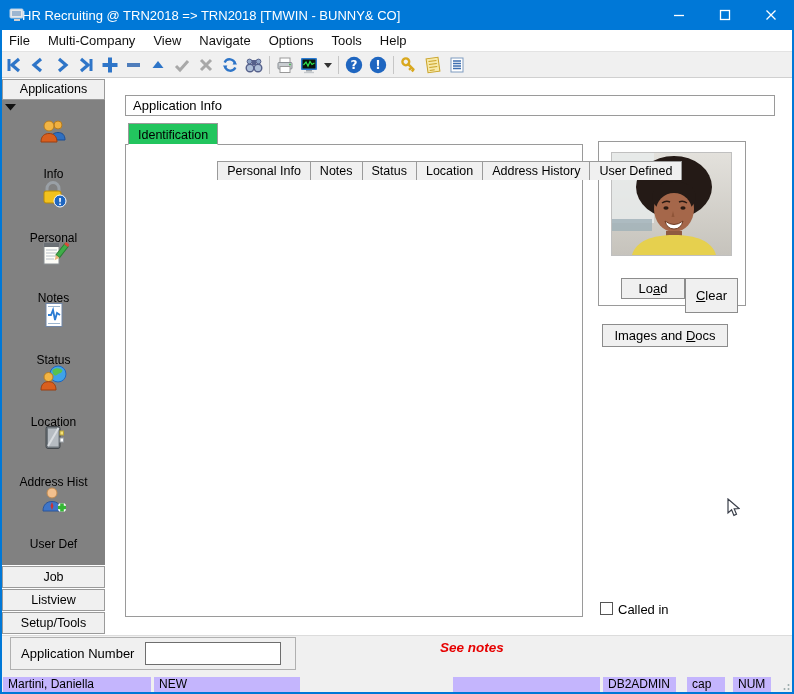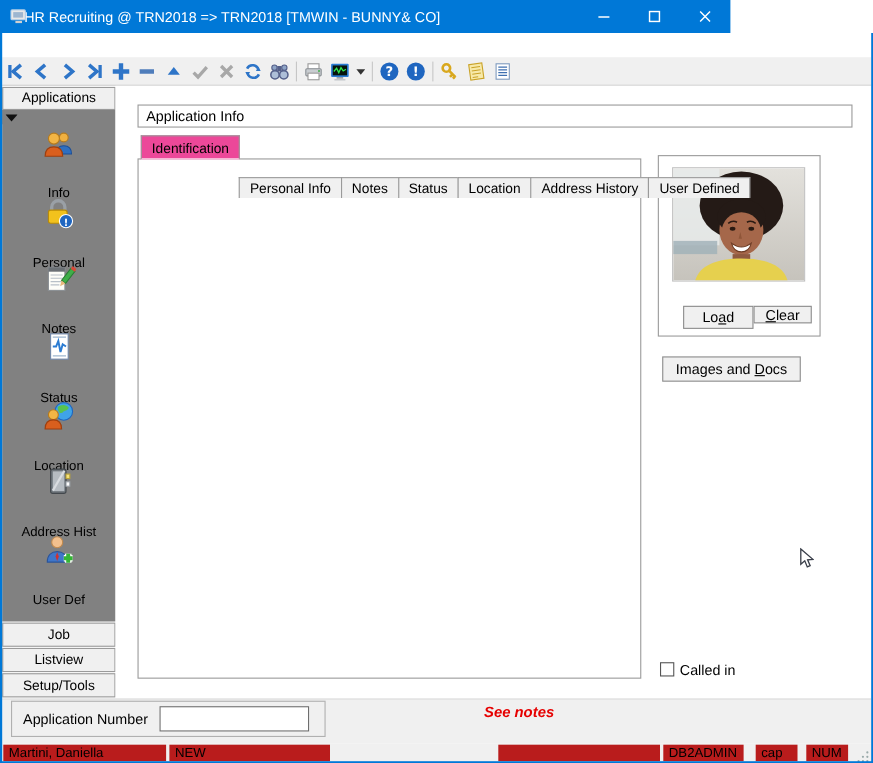--- a/index.html
+++ b/index.html
@@ -1,20 +1,20 @@
 <!DOCTYPE html>
 <html><head>
 <meta charset="utf-8">
 <style>
   html,body{margin:0;padding:0;background:#c8c8c8;}
   .win{position:relative;width:794px;height:694px;background:#ffffff;overflow:hidden;
        font-family:"Liberation Sans",sans-serif;-webkit-font-smoothing:antialiased;}
   .abs{position:absolute;box-sizing:border-box;}
   
-  .titlebar{left:0;top:0;width:664px;height:30px;background:#0078d7;color:#fff;display:flex;align-items:center;}
+  .titlebar{left:0;top:0;width:794px;height:30px;background:#0078d7;color:#fff;display:flex;align-items:center;}
   .title-text{font-size:13px;margin-left:8px;white-space:nowrap;}
   .winbtn{width:46px;height:30px;display:flex;align-items:center;justify-content:center;color:#fff;font-size:13px;}
   
   .menubar{left:0;top:30px;width:794px;height:22px;background:#ffffff;border-bottom:1px solid #e3e3e3;display:flex;align-items:center;}
   .menu-item{font-size:13px;color:#111;padding:0 9px;height:22px;line-height:22px;}
   
   .toolbar{left:2px;top:52px;width:790px;height:26px;background:#f0f0f0;border-bottom:1px solid #d0d0d0;display:flex;align-items:center;}
   .tbtn{width:24px;height:22px;display:flex;align-items:center;justify-content:center;}
   .tsep{width:1px;height:18px;background:#c6c6c6;margin:0 3px;}
   
@@ -26,21 +26,21 @@
   .side-btn{left:2px;width:103px;height:22px;background:#f0f0f0;border:1px solid #9a9a9a;
             font-size:12.5px;text-align:center;line-height:20px;color:#000;}
   .side-scroll{left:84px;top:549px;width:17px;height:13px;background:#818181;display:flex;align-items:center;justify-content:center;}
   
   .main-bg{left:105px;top:78px;width:687px;height:557px;background:#ffffff;}
   .appinfo-box{left:125px;top:95px;width:650px;height:21px;background:#fff;border:1px solid #9a9a9a;
                font-size:13px;line-height:19px;padding-left:7px;color:#000;}
   .tabs{left:129px;top:125px;height:21px;display:flex;z-index:3;}
   .tab{font-size:12.5px;color:#000;background:#f0f0f0;border:1px solid #9a9a9a;border-bottom:none;
        padding:2px 9px 0 9px;height:19px;box-sizing:border-box;margin-left:-1px;margin-top:36px;}
-  .tab.active{background:#ec4899;height:22px;margin-top:-2px;padding-top:4px;z-index:4;border-bottom:1px solid #fff;}
+  .tab.active{background:#22c55e;height:22px;margin-top:-2px;padding-top:4px;z-index:4;border-bottom:1px solid #fff;}
   .tabpage{left:125px;top:144px;width:458px;height:473px;background:#fff;border:1px solid #9a9a9a;z-index:1;}
   
   .flabel{font-size:13px;color:#000;text-align:right;height:16px;line-height:16px;white-space:nowrap;}
   .fin{background:#fff;border:1px solid #888;height:20px;font-size:13px;line-height:18px;padding-left:4px;color:#000;white-space:nowrap;overflow:hidden;}
   .fin.focus{border:2px solid #2b8ae2;line-height:16px;}
   .sel{background:#0b7bd8;color:#fff;}
   .lookup-btn{width:17px;height:18px;background:#f1f1f1;border:1px solid #888;display:flex;align-items:center;justify-content:center;}
   .dropdown{background:#fff;border:1px solid #888;height:20px;font-size:13px;line-height:18px;padding-left:4px;color:#000;}
   .dd-arrow{position:absolute;right:5px;top:7px;width:8px;height:5px;}
   .suffix{font-size:13px;color:#000;height:16px;line-height:16px;}
@@ -50,21 +50,21 @@
   .mn{text-decoration:underline;}
   .cb{width:13px;height:13px;background:#fff;border:1px solid #555;display:inline-block;}
   
   .bottom-panel{left:2px;top:635px;width:790px;height:41px;background:#f0f0f0;border-top:1px solid #dcdcdc;}
   .appnum-group{left:10px;top:637px;width:286px;height:33px;border:1px solid #b0b0b0;background:#f0f0f0;}
   .appnum-label{font-size:13px;color:#000;line-height:31px;margin-left:10px;}
   .appnum-input{left:145px;top:642px;width:136px;height:23px;background:#fff;border:1px solid #6e6e6e;}
   .see-notes{left:440px;top:640px;font-size:13.5px;font-weight:bold;font-style:italic;color:#e60000;}
   
   .statusbar{left:2px;top:676px;width:790px;height:16px;background:#f0f0f0;}
-  .seg{position:absolute;top:677px;height:15px;background:#b91c1c;font-size:12px;color:#000;line-height:15px;padding-left:5px;white-space:nowrap;overflow:hidden;box-sizing:border-box;}
+  .seg{position:absolute;top:677px;height:15px;background:#c4b5fd;font-size:12px;color:#000;line-height:15px;padding-left:5px;white-space:nowrap;overflow:hidden;box-sizing:border-box;}
   .grip{left:779px;top:680px;width:12px;height:11px;}
   
   .bord{background:#0078d7;}
   .cursor{pointer-events:none;z-index:50;}
 </style>
 </head>
 <body>
 
 <div class="win">
 
@@ -88,20 +88,29 @@
           <rect x="1.5" y="1.5" width="9" height="9" fill="none" stroke="#fff" stroke-width="1.3"></rect>
         </svg>
       </span>
     <span class="winbtn">
         <svg width="12" height="12" viewBox="0 0 12 12">
           <path d="M1.5 1.5l9 9M10.5 1.5l-9 9" stroke="#fff" stroke-width="1.3"></path>
         </svg>
       </span>
   </div>
 
+  <div class="abs menubar">
+    <span class="menu-item">File</span>
+    <span class="menu-item">Multi-Company</span>
+    <span class="menu-item">View</span>
+    <span class="menu-item">Navigate</span>
+    <span class="menu-item">Options</span>
+    <span class="menu-item">Tools</span>
+    <span class="menu-item">Help</span>
+  </div>
 
   <div class="abs toolbar">
     <span class="tbtn">
         <svg width="20" height="20" viewBox="0 0 20 20">
           <path d="M5 4v12" stroke="#2e75c8" stroke-width="3"></path>
           <path d="M15 4l-7 6 7 6" stroke="#2e75c8" stroke-width="3.2" fill="none"></path>
         </svg>
       </span>
     <span class="tbtn">
         <svg width="20" height="20" viewBox="0 0 20 20">
@@ -404,21 +413,21 @@
         <path d="M50 50q4-3 8-1M67 49q4-2 8 1" stroke="#2a1a12" stroke-width="1.4" fill="none"></path>
         <path d="M61 58l1.5 6h-3z" fill="#8f5538"></path>
         <path d="M53 68q9 7 18 0q-2 8-9 8t-9-8z" fill="#fff" stroke="#6e3c24" stroke-width="1"></path>
         <rect x="54" y="78" width="16" height="12" fill="#8f5a40"></rect>
         <path d="M20 102c4-14 20-20 42-20s38 6 42 20z" fill="#e6d04e"></path>
       </svg>
     </div>
     <div class="abs pbtn" style="left:22px;top:136px;width:64px;height:21px;">
       <span><span>Lo</span><span class="mn">a</span><span>d</span></span>
     </div>
-    <div class="abs pbtn" style="left:86px;top:136px;width:53px;height:16px;">
+    <div class="abs pbtn" style="left:86px;top:136px;width:53px;height:35px;">
       <span><span></span><span class="mn">C</span><span>lear</span></span>
     </div>
   </div>
   <div class="abs pbtn" style="left:602px;top:324px;width:126px;height:23px;">
     <span><span>Images and </span><span class="mn">D</span><span>ocs</span></span>
   </div>
 
   <span class="abs cb" style="left:600px;top:602px;"></span>
   <span class="abs" style="left:618px;top:602px;font-size:13px;color:#000;">Called in</span>
 

